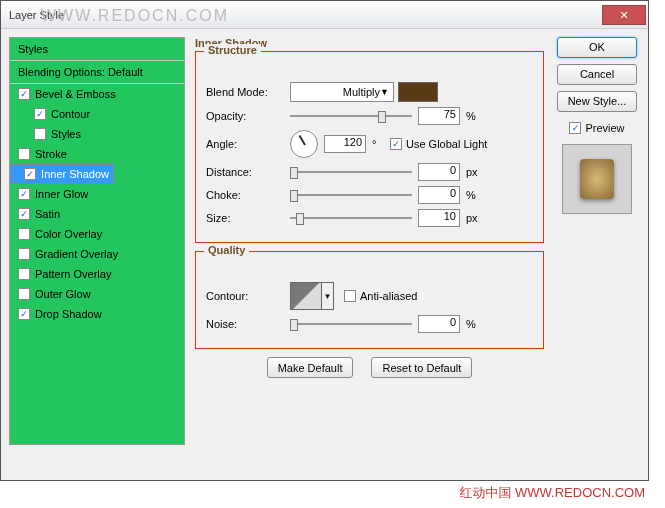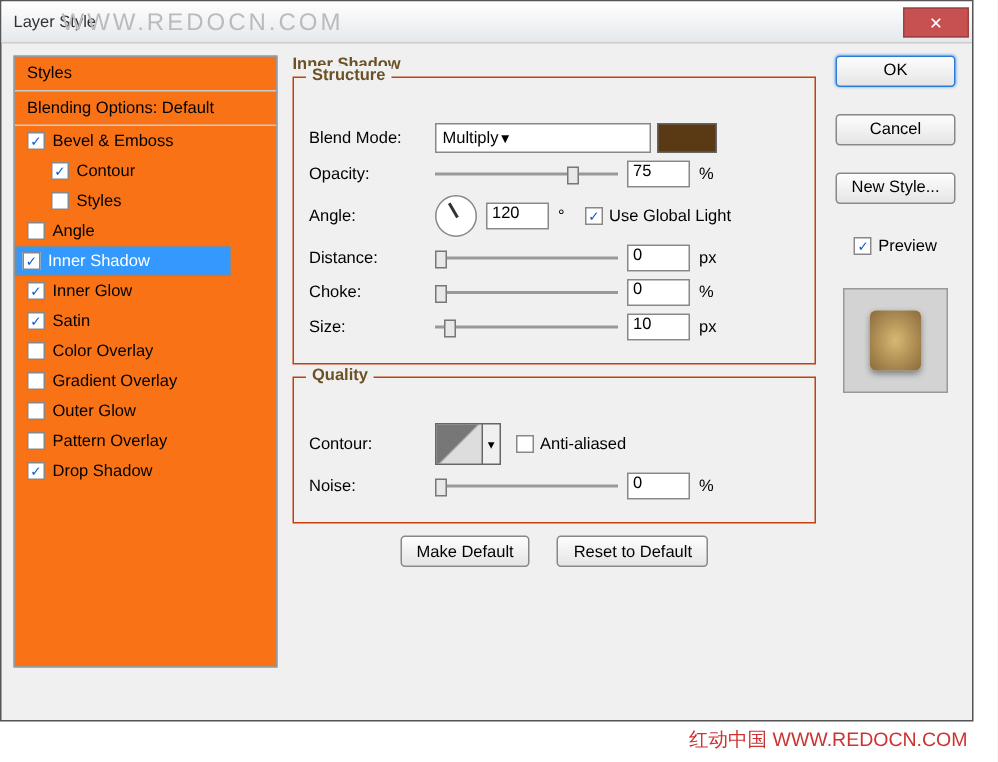--- a/index.html
+++ b/index.html
@@ -2,47 +2,47 @@
 <html><head>
 <meta charset="utf-8">
 <style>
 * { box-sizing: border-box; font-family: Tahoma, sans-serif; font-size: 11px; }
 body { margin: 0; background: #fff; width: 665px; height: 508px; position: relative; }
 .dialog { width: 649px; height: 481px; border: 1px solid #555; background: #f0f0f0; position: relative; }
 .titlebar { height: 28px; background: linear-gradient(#fff,#e5e8ec); display: flex; align-items: center; padding: 0 2px 0 8px; border-bottom: 1px solid #ccc; }
 .title { flex: 1; color: #333; }
 .closebtn { width: 44px; height: 20px; background: #c75050; color: #fff; text-align: center; line-height: 18px; border: 1px solid #a04040; border-radius: 0 0 0 0; font-size: 13px; }
 .body { display: flex; padding: 8px; gap: 10px; height: calc(100% - 28px); }
-.sidebar { width: 176px; border: 1px solid #999; background: #f97316; height: 408px; }
+.sidebar { width: 176px; border: 1px solid #999; background: #22c55e; height: 408px; }
 .side-hdr { padding: 5px 8px; border-bottom: 1px solid #ccc; }
 .side-item { padding: 4px 8px; display: flex; align-items: center; gap: 5px; }
 .side-item.sel { background: #3399ff; color: #fff; }
 .side-item.indent { padding-left: 24px; }
 .cb { width: 12px; height: 12px; border: 1px solid #888; background: #fff; display: inline-flex; align-items: center; justify-content: center; font-size: 9px; color: #125acc; }
 .main { flex: 1; }
 .group-title { color: #6b5126; font-weight: bold; margin-bottom: 2px; }
 .fieldset { border: 1px solid #c2410c; border-radius: 0; padding: 25px 10px 10px 10px; margin-bottom: 8px; position: relative; }
 .legend { position: absolute; top: -8px; left: 8px; background: #f0f0f0; padding: 0 4px; color: #6b5126; font-weight: bold; }
 .row { display: flex; align-items: center; margin: 5px 0; }
 .lbl { width: 84px; text-align: left; padding-right: 6px; }
-.sel { width: 144px; height: 20px; border: 1px solid #888; background: #fff; display: flex; align-items: center; padding: 0 4px; justify-content: flex-start; }
+.sel { width: 104px; height: 20px; border: 1px solid #888; background: #fff; display: flex; align-items: center; padding: 0 4px; justify-content: flex-end; }
 .tri { font-size: 9px; }
 .swatch { width: 40px; height: 20px; background: #5a3a15; border: 1px solid #666; margin-left: 4px; }
 .slider { width: 122px; height: 14px; position: relative; margin-right: 6px; }
 .track { position: absolute; top: 6px; left: 0; width: 100%; height: 2px; background: #999; }
 .thumb { position: absolute; top: 2px; width: 8px; height: 12px; background: #e8e8e8; border: 1px solid #777; }
-.inp { width: 42px; height: 18px; border: 1px solid #888; background: #fff; padding: 0 3px; text-align: left; }
+.inp { width: 42px; height: 18px; border: 1px solid #888; background: #fff; padding: 0 3px; text-align: right; }
 .unit { margin-left: 6px; width: 18px; }
 .dial { width: 28px; height: 28px; border: 1px solid #888; border-radius: 50%; background: #fff; position: relative; margin-right: 6px; }
 .needle { position: absolute; width: 2px; height: 11px; background: #333; left: 13px; top: 3px; transform-origin: 50% 100%; transform: rotate(-30deg); }
 .contour-sw { width: 32px; height: 28px; background: linear-gradient(135deg,#777 48%,#ddd 52%); border: 1px solid #666; }
 .dd { width: 12px; height: 28px; border: 1px solid #666; border-left: none; display: flex; align-items: center; justify-content: center; }
 .btn { height: 21px; padding: 0 10px; background: linear-gradient(#fdfdfd,#e5e5e5); border: 1px solid #888; border-radius: 3px; display: inline-flex; align-items: center; }
 .btnrow { display: flex; gap: 18px; justify-content: center; margin-top: 4px; }
-.right { width: 86px; display: flex; flex-direction: column; gap: 18px; align-items: center; }
+.right { width: 86px; display: flex; flex-direction: column; gap: 6px; align-items: center; }
 .rbtn { width: 80px; height: 21px; background: linear-gradient(#fdfdfd,#e5e5e5); border: 1px solid #888; border-radius: 3px; text-align: center; line-height: 19px; }
 .rbtn.ok { border: 1px solid #2a7ad6; box-shadow: 0 0 2px #5aa0e8; }
 .prev-row { display: flex; align-items: center; gap: 4px; margin-top: 4px; }
 .preview { width: 70px; height: 70px; border: 1px solid #999; background: #d3d3d3; display: flex; align-items: center; justify-content: center; margin-top: 4px; }
 .preview-inner { width: 34px; height: 40px; background: radial-gradient(#d9b874,#8a6a3a); border-radius: 4px; box-shadow: 0 2px 4px rgba(0,0,0,.4); }
 .watermark { position: absolute; top: 6px; left: 40px; color: #bbb; font-family: Liberation Sans, sans-serif; font-size: 16px; letter-spacing: 2px; }
 .footer { position: absolute; bottom: 6px; right: 20px; color: #c33; font-size: 13px; }
 </style>
 </head>
 <body>
@@ -65,21 +65,21 @@
           <div class="side-item indent">
             <span class="cb">✓</span>
             <span>Contour</span>
           </div>
           <div class="side-item indent">
             <span class="cb"></span>
             <span>Styles</span>
           </div>
           <div class="side-item">
             <span class="cb"></span>
-            <span>Angle</span>
+            <span>Stroke</span>
           </div>
           <div class="side-item sel">
             <span class="cb">✓</span>
             <span>Inner Shadow</span>
           </div>
           <div class="side-item">
             <span class="cb">✓</span>
             <span>Inner Glow</span>
           </div>
           <div class="side-item">
@@ -89,25 +89,25 @@
           <div class="side-item">
             <span class="cb"></span>
             <span>Color Overlay</span>
           </div>
           <div class="side-item">
             <span class="cb"></span>
             <span>Gradient Overlay</span>
           </div>
           <div class="side-item">
             <span class="cb"></span>
+            <span>Pattern Overlay</span>
+          </div>
+          <div class="side-item">
+            <span class="cb"></span>
             <span>Outer Glow</span>
-          </div>
-          <div class="side-item">
-            <span class="cb"></span>
-            <span>Pattern Overlay</span>
           </div>
           <div class="side-item">
             <span class="cb">✓</span>
             <span>Drop Shadow</span>
           </div>
         </div>
     </div>
 
     <div class="main">
       <div class="group-title">Inner Shadow</div>

